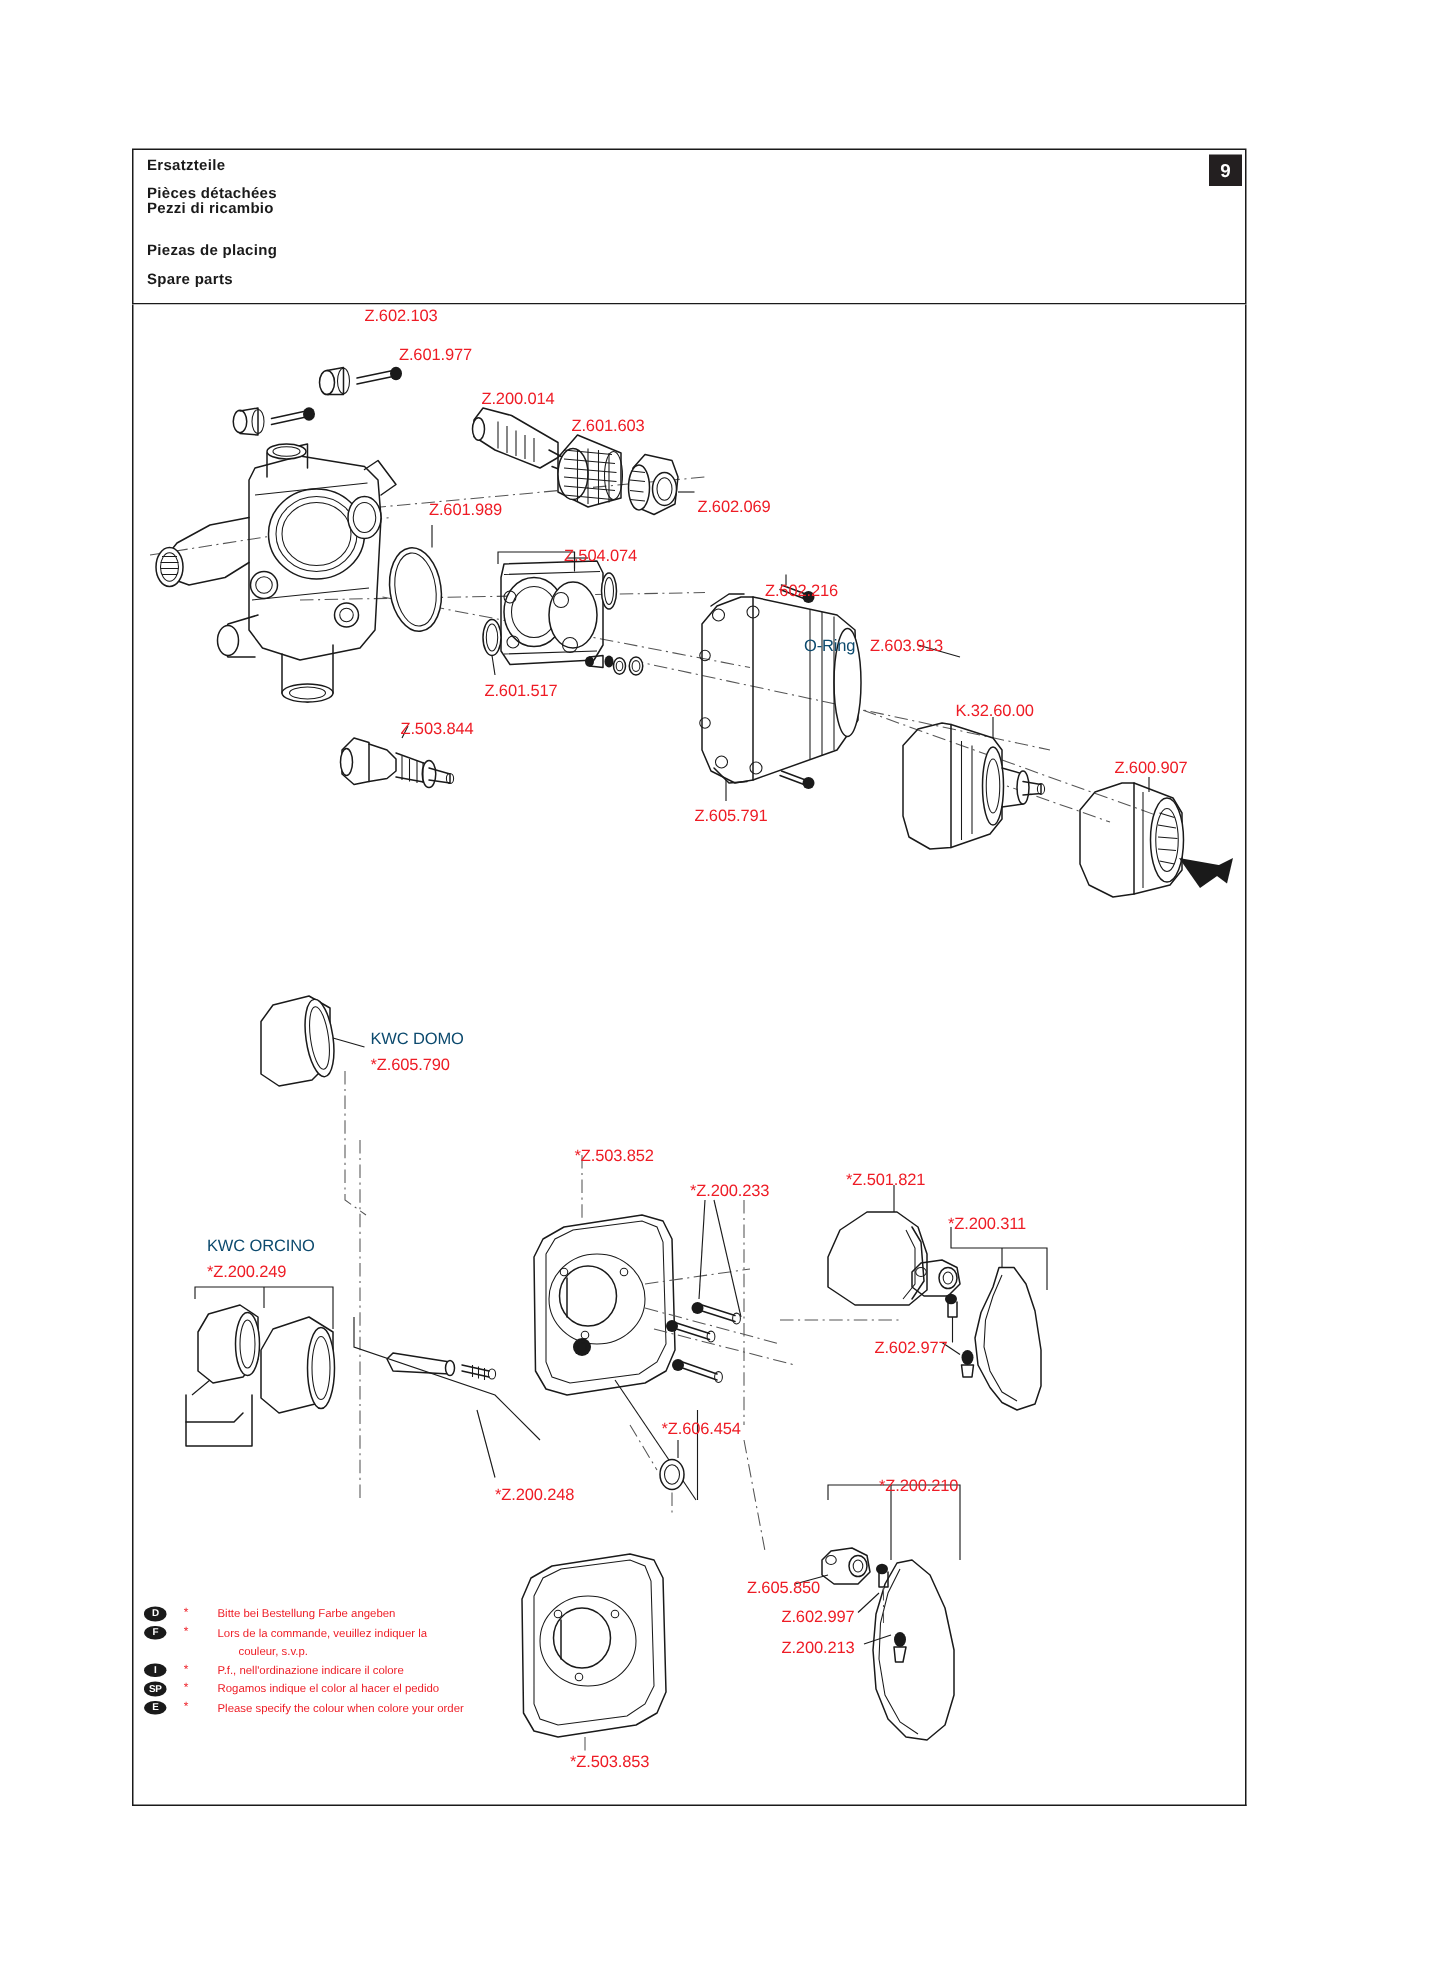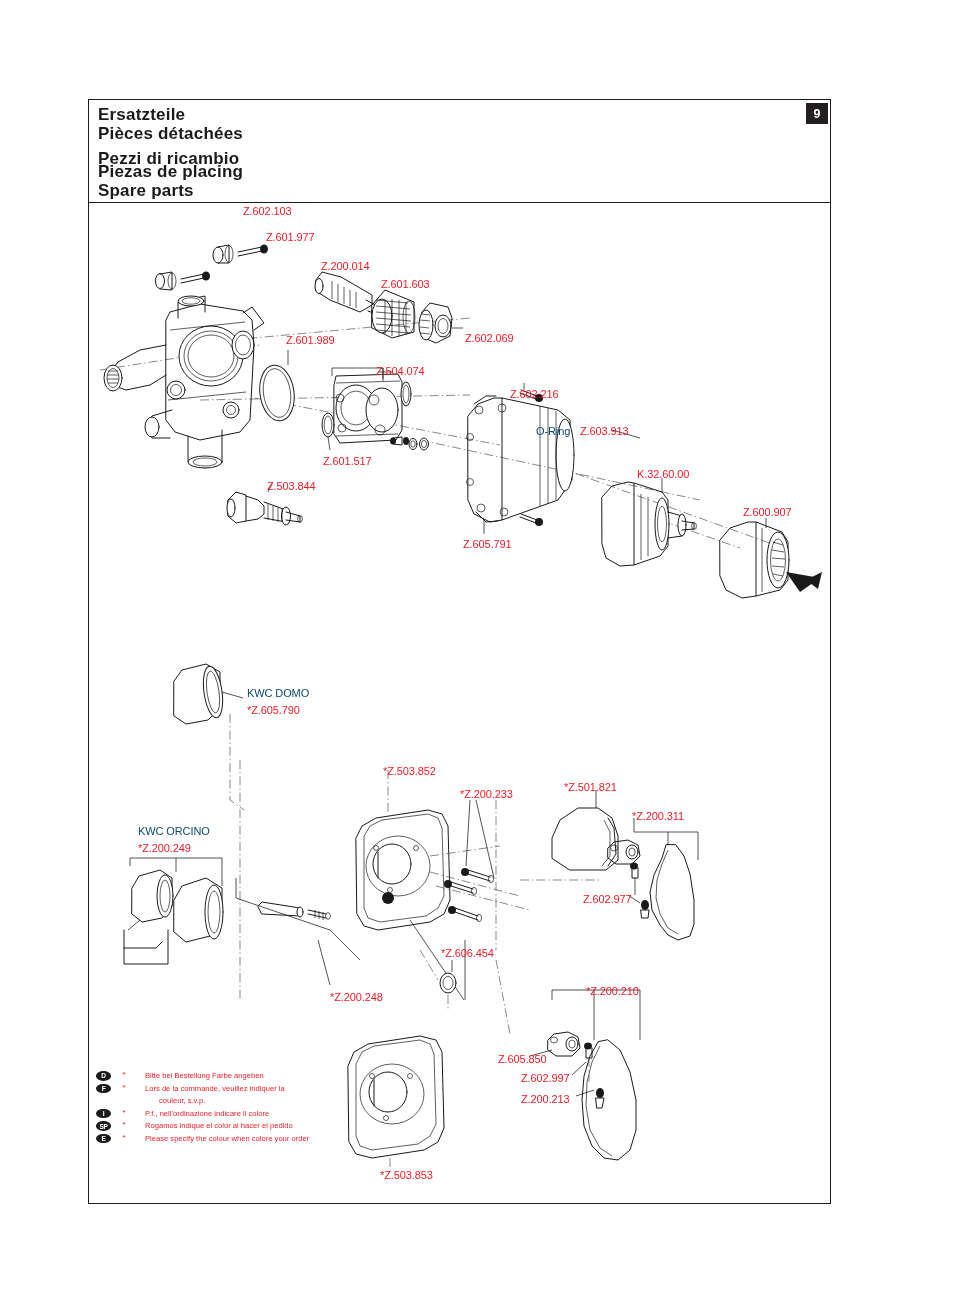--- a/index.html
+++ b/index.html
@@ -28,21 +28,21 @@
     width: 743px;
     height: 104px;
     border: 1.6px solid #1a1a1a;
     border-bottom: 1.6px solid #1a1a1a;
     box-sizing: border-box;
     background: #fff;
   }
   .hdr-line {
     position: absolute;
     left: 9px;
-    font-size: 17px;
+    font-size: 10px;
     font-weight: bold;
     color: #1a1a1a;
     letter-spacing: 0.2px;
     white-space: nowrap;
   }
   #page-badge {
     position: absolute;
     left: 806px;
     top: 103px;
     width: 22px;
@@ -157,21 +157,21 @@
   #art .fillk { fill: #1a1a1a; }
 </style>
 </head>
 <body>
 
 <div id="page">
 
   <div id="header-box">
     <div class="hdr-line" style="top:5px">Ersatzteile</div>
     <div class="hdr-line" style="top:24px">Pièces détachées</div>
-    <div class="hdr-line" style="top:49px">Pezzi di ricambio</div>
+    <div class="hdr-line" style="top:34px">Pezzi di ricambio</div>
     <div class="hdr-line" style="top:62px">Piezas de placing</div>
     <div class="hdr-line" style="top:81px">Spare parts</div>
   </div>
   <div id="page-badge">9</div>
 
   <div id="frame-box"></div>
 
   <svg id="art" viewBox="0 0 954 1308">
 
     <g>

